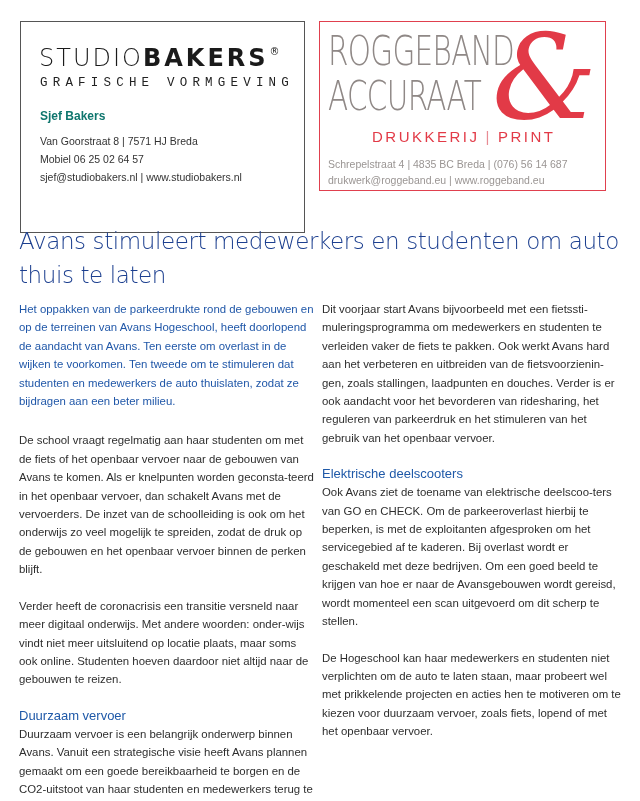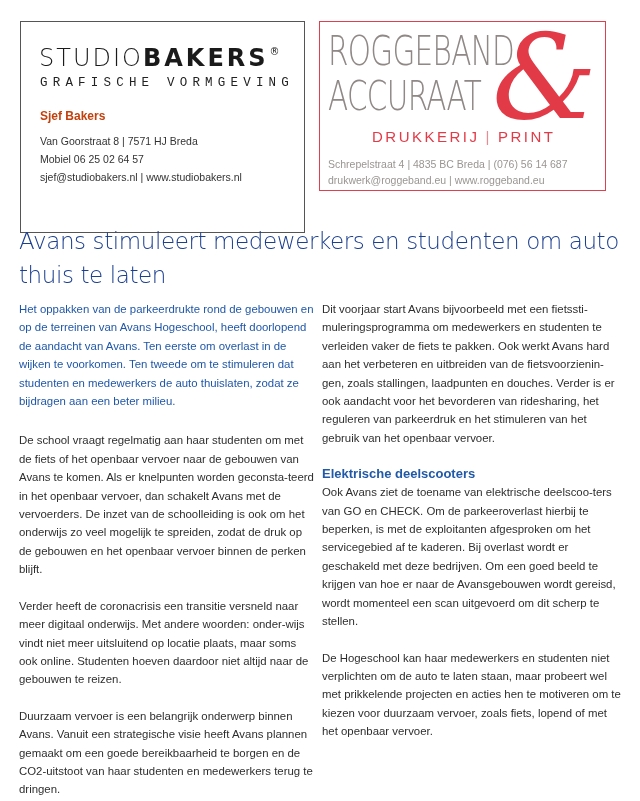--- a/index.html
+++ b/index.html
@@ -15,21 +15,21 @@
     position: absolute; left: 18px; top: 22px; font-family: "DejaVu Sans", sans-serif;
     font-size: 24px; letter-spacing: 2px; color: #1a1a1a; white-space: nowrap;
   }
   .studio-logo .light { font-weight: 300; }
   .studio-logo .bold { font-weight: bold; letter-spacing: 3px; }
   .studio-logo .reg { font-size: 10px; vertical-align: top; position: relative; top: 2px; margin-left: 1px; }
   .studio-tag {
     position: absolute; left: 19px; top: 54px; font-size: 12.5px; letter-spacing: 5.2px; color: #222;
     font-family: Liberation Mono, monospace; white-space: nowrap;
   }
-  .studio-name { position: absolute; left: 19px; top: 87px; font-size: 12px; font-weight: bold; color: #c2410c; }
+  .studio-name { position: absolute; left: 19px; top: 87px; font-size: 12px; font-weight: bold; color: #0f766e; }
   .studio-line { position: absolute; left: 19px; font-size: 10.5px; color: #333; white-space: nowrap; }
   .card-rogge {
     position: absolute; left: 319px; top: 21px; width: 287px; height: 170px;
     border: 1.5px solid #e0404e; box-sizing: border-box; background: #fff;
   }
   .rogge-name {
     position: absolute; left: 8px; font-family: "DejaVu Sans", sans-serif; font-weight: 200;
     font-size: 41px; color: #8f8886; letter-spacing: -1px; transform: scaleX(0.72); transform-origin: left top;
     line-height: 42px; white-space: nowrap;
   }
@@ -44,21 +44,21 @@
   .rogge-line { position: absolute; left: 8px; font-size: 10.5px; color: #9a9593; white-space: nowrap; }
   .title {
     position: absolute; left: 19px; top: 224px; width: 600px; font-size: 23px; line-height: 34px;
     color: #1c3f8f; font-family: "DejaVu Sans", sans-serif; font-weight: 300; letter-spacing: -0.4px;
   }
   .col { position: absolute; top: 300px; width: 298px; font-size: 11.4px; line-height: 18.4px; color: #2e2e2e; }
   .col-left { left: 19px; }
   .col-right { left: 322px; width: 300px; }
   .intro { color: #2057a8; margin: 0 0 21px 0; }
   .para { margin: 0 0 18px 0; }
-  .heading { color: #1f59a8; font-weight: bold; font-size: 13px; margin: 0; line-height: 18px; }
+  .heading { color: #1f59a8; font-weight: normal; font-size: 13px; margin: 0; line-height: 18px; }
   .para-tight { margin: 0 0 18px 0; }
 </style>
 </head>
 <body>
 
 <div class="card-studio">
   <div class="studio-logo">
     <span class="light">STUDIO</span><span class="bold">BAKERS</span><span class="reg">®</span>
   </div>
   <div class="studio-tag">GRAFISCHE VORMGEVING</div>
@@ -78,20 +78,21 @@
   <div class="rogge-line" style="top:136px">Schrepelstraat 4  |  4835 BC  Breda  |  (076) 56 14 687</div>
   <div class="rogge-line" style="top:152px">drukwerk@roggeband.eu  |  www.roggeband.eu</div>
 </div>
 
 <h1 class="title" style="margin:0">Avans stimuleert medewerkers en studenten om auto thuis te laten</h1>
 
 <div class="col col-left">
   <p class="intro">Het oppakken van de parkeerdrukte rond de gebouwen en op de terreinen van Avans Hogeschool, heeft doorlopend de aandacht van Avans. Ten eerste om overlast in de wijken te voorkomen. Ten tweede om te stimuleren dat studenten en medewerkers de auto thuislaten, zodat ze bijdragen aan een beter milieu.</p>
   <p class="para">De school vraagt regelmatig aan haar studenten om met de fiets of het openbaar vervoer naar de gebouwen van Avans te komen. Als er knelpunten worden geconsta-teerd in het openbaar vervoer, dan schakelt Avans met de vervoerders. De inzet van de schoolleiding is ook om het onderwijs zo veel mogelijk te spreiden, zodat de druk op de gebouwen en het openbaar vervoer binnen de perken blijft.</p>
   <p class="para">Verder heeft de coronacrisis een transitie versneld naar meer digitaal onderwijs. Met andere woorden: onder-wijs vindt niet meer uitsluitend op locatie plaats, maar soms ook online. Studenten hoeven daardoor niet altijd naar de gebouwen te reizen.</p>
+  <h2 class="heading">Duurzaam vervoer</h2>
   <p class="para-tight">Duurzaam vervoer is een belangrijk onderwerp binnen Avans. Vanuit een strategische visie heeft Avans plannen gemaakt om een goede bereikbaarheid te borgen en de CO2-uitstoot van haar studenten en medewerkers terug te dringen.</p>
 </div>
 
 <div class="col col-right">
   <p class="para">Dit voorjaar start Avans bijvoorbeeld met een fietssti-muleringsprogramma om medewerkers en studenten te verleiden vaker de fiets te pakken. Ook werkt Avans hard aan het verbeteren en uitbreiden van de fietsvoorzienin-gen, zoals stallingen, laadpunten en douches. Verder is er ook aandacht voor het bevorderen van ridesharing, het reguleren van parkeerdruk en het stimuleren van het gebruik van het openbaar vervoer.</p>
   <h2 class="heading">Elektrische deelscooters</h2>
   <p class="para">Ook Avans ziet de toename van elektrische deelscoo-ters van GO en CHECK. Om de parkeeroverlast hierbij te beperken, is met de exploitanten afgesproken om het servicegebied af te kaderen. Bij overlast wordt er geschakeld met deze bedrijven. Om een goed beeld te krijgen van hoe er naar de Avansgebouwen wordt gereisd, wordt momenteel een scan uitgevoerd om dit scherp te stellen.</p>
   <p class="para">De Hogeschool kan haar medewerkers en studenten niet verplichten om de auto te laten staan, maar probeert wel met prikkelende projecten en acties hen te motiveren om te kiezen voor duurzaam vervoer, zoals fiets, lopend of met het openbaar vervoer.</p>
 </div>
 

